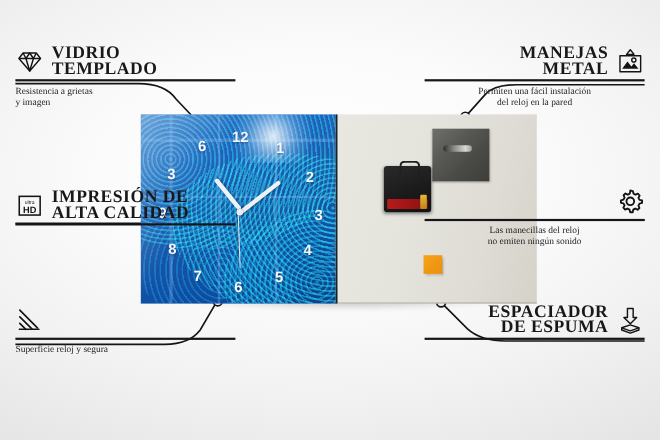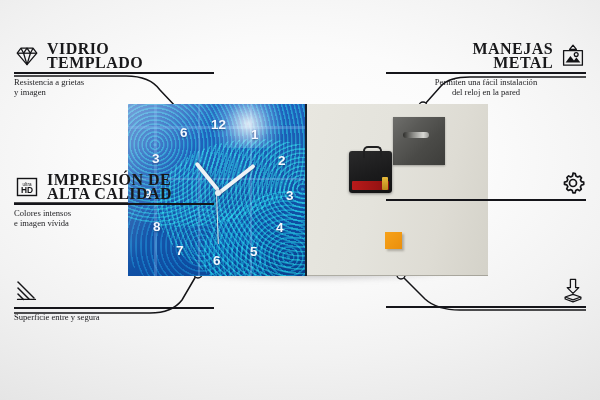--- a/index.html
+++ b/index.html
@@ -218,39 +218,37 @@
         <svg viewBox="0 0 26 26">
           <rect x="3.5" y="4.5" width="19" height="17" fill="none" stroke="#141417" stroke-width="1.4"></rect>
           <text x="13" y="11.6" font-family="Liberation Sans, sans-serif" font-size="4.6" text-anchor="middle" fill="#141417">ultra</text>
           <text x="13" y="19.2" font-family="Liberation Sans, sans-serif" font-weight="bold" font-size="8.4" text-anchor="middle" fill="#141417">HD</text>
         </svg>
       </span>
       <div class="title">IMPRESIÓN DE
 ALTA CALIDAD</div>
     </div>
     <div class="rule"></div>
-    <div class="desc">Colores intensos
-e imagen vívida</div>
   </div>
 
   <div class="feature left" id="f-bordes">
     <div class="head">
       <span class="ico">
         <svg viewBox="0 0 26 26">
             <g stroke="#141417" stroke-width="1.5" stroke-linecap="round">
           <path d="M4 4 L20 20"></path>
               <path d="M4 10 L15 21"></path>
               <path d="M4 16 L9.5 21.5"></path>
           <path d="M3.6 21.4 H21.4" stroke-width="1.4"></path>
         </g>
           </svg>
       </span>
     </div>
     <div class="rule"></div>
-    <div class="desc">Superficie entre y segura</div>
+    <div class="desc">Superficie reloj y segura</div>
   </div>
 
   <div class="feature right" id="f-manejas">
     <div class="head">
       <div class="title">MANEJAS
 METAL</div>
       <span class="ico">
         <svg viewBox="0 0 26 26">
             <g fill="none" stroke="#141417" stroke-width="1.3" stroke-linejoin="round">
           <path d="M13 2.2 L9.6 6.4 H16.4 Z"></path>
@@ -271,24 +269,28 @@
       <span class="ico">
         <svg viewBox="0 0 26 26">
             <g fill="none" stroke="#141417" stroke-width="1.7" stroke-linejoin="round">
           <path d="M13 3.2 l2.3 .5 .6 2.3 1.8 1 2.2-.9 1.6 1.7 -1.1 2.1 1 1.8 2.3 .5 0 2.3 -2.3 .6 -1 1.8 .9 2.2 -1.7 1.6 -2.1-1.1 -1.8 1 -.5 2.3 -2.3 0 -.6-2.3 -1.8-1 -2.2 .9 -1.6-1.7 1.1-2.1 -1-1.8 -2.3-.5 0-2.3 2.3-.6 1-1.8 -.9-2.2 1.7-1.6 2.1 1.1 1.8-1 .5-2.3 z"></path>
           <circle cx="13" cy="13" r="3.5"></circle>
         </g>
           </svg>
       </span>
     </div>
     <div class="rule"></div>
+    <div class="desc">Las manecillas del reloj
+no emiten ningún sonido</div>
   </div>
 
   <div class="feature right" id="f-espaciador">
     <div class="head">
+      <div class="title">ESPACIADOR
+DE ESPUMA</div>
       <span class="ico">
         <svg viewBox="0 0 26 26">
             <g fill="none" stroke="#141417" stroke-width="1.3" stroke-linejoin="round">
           <path d="M10.4 2.4 h5.2 v8.2 h3.2 L13 16.4 L7.2 10.6 h3.2 z"></path>
           <path d="M13 17.4 L20.8 20 L13 22.8 L5.2 20 Z"></path>
           <path d="M5.2 20 v2 L13 24.8 L20.8 22 v-2"></path>
         </g>
           </svg>
       </span>
     </div>

